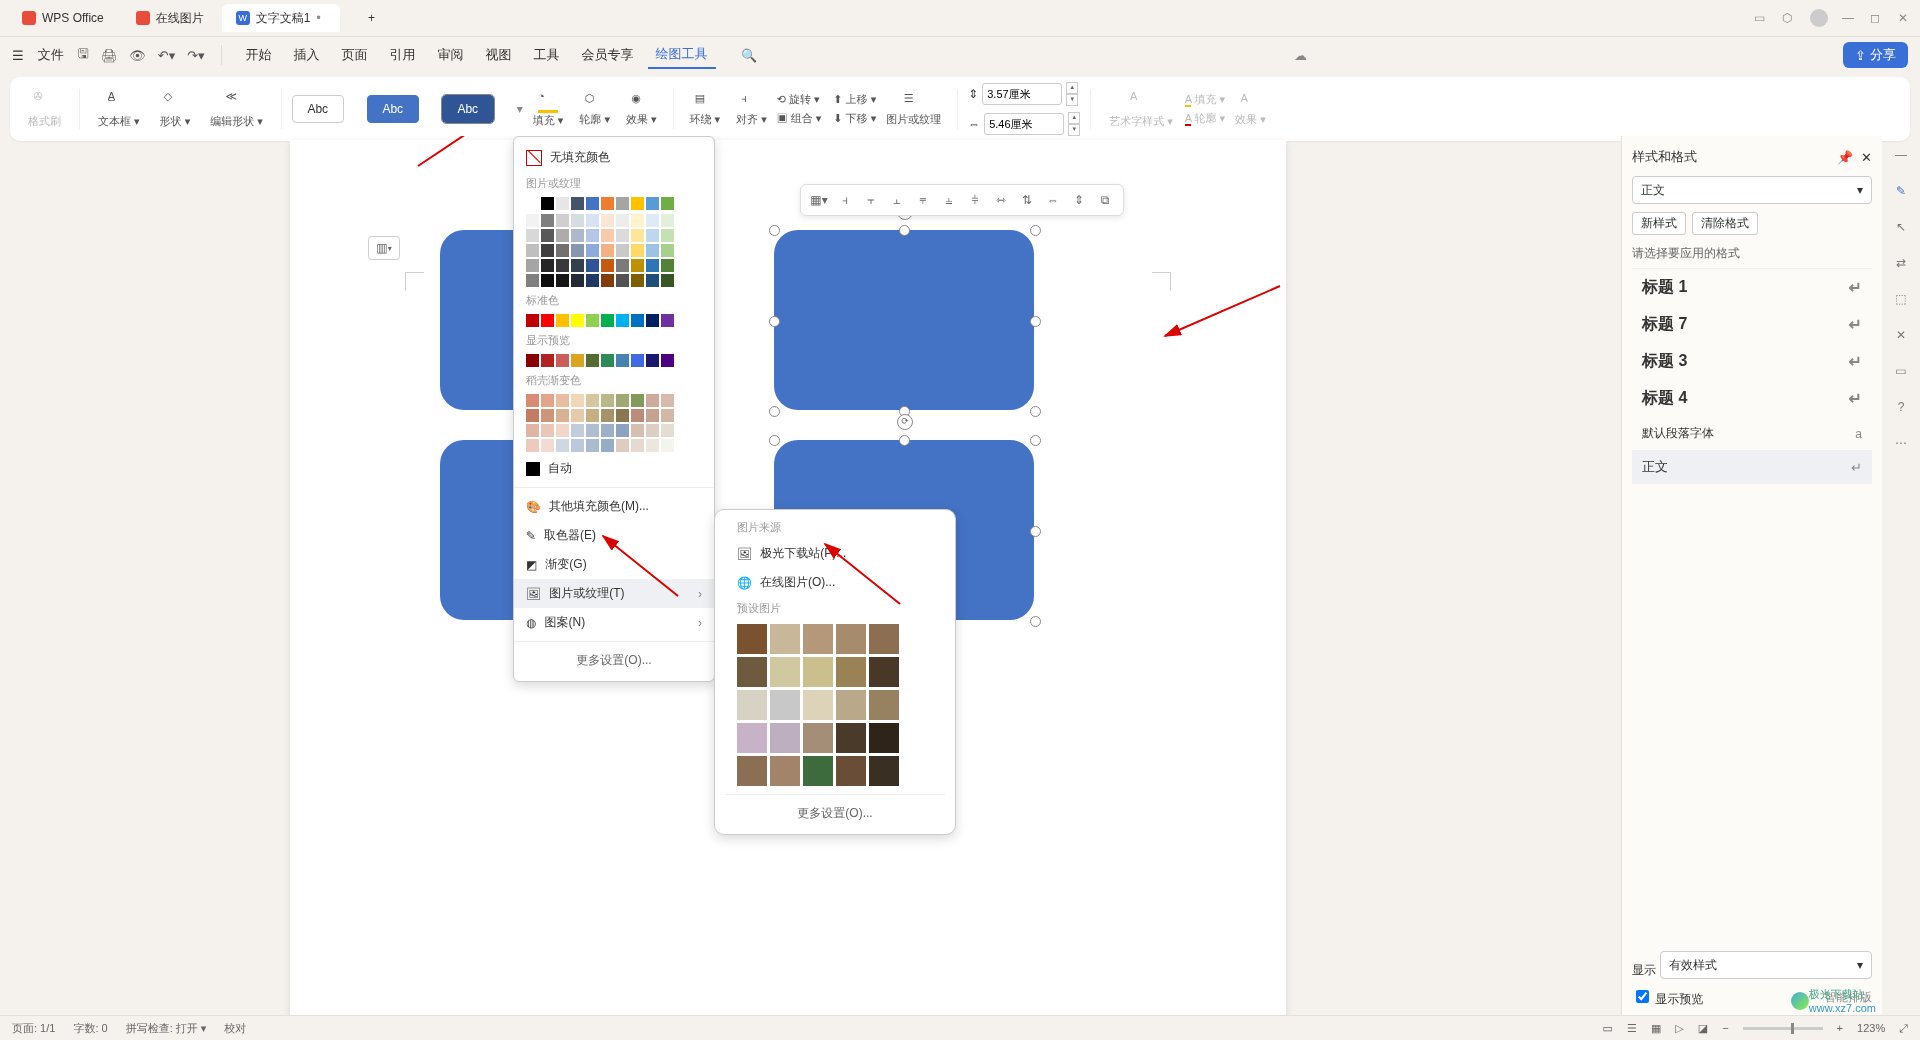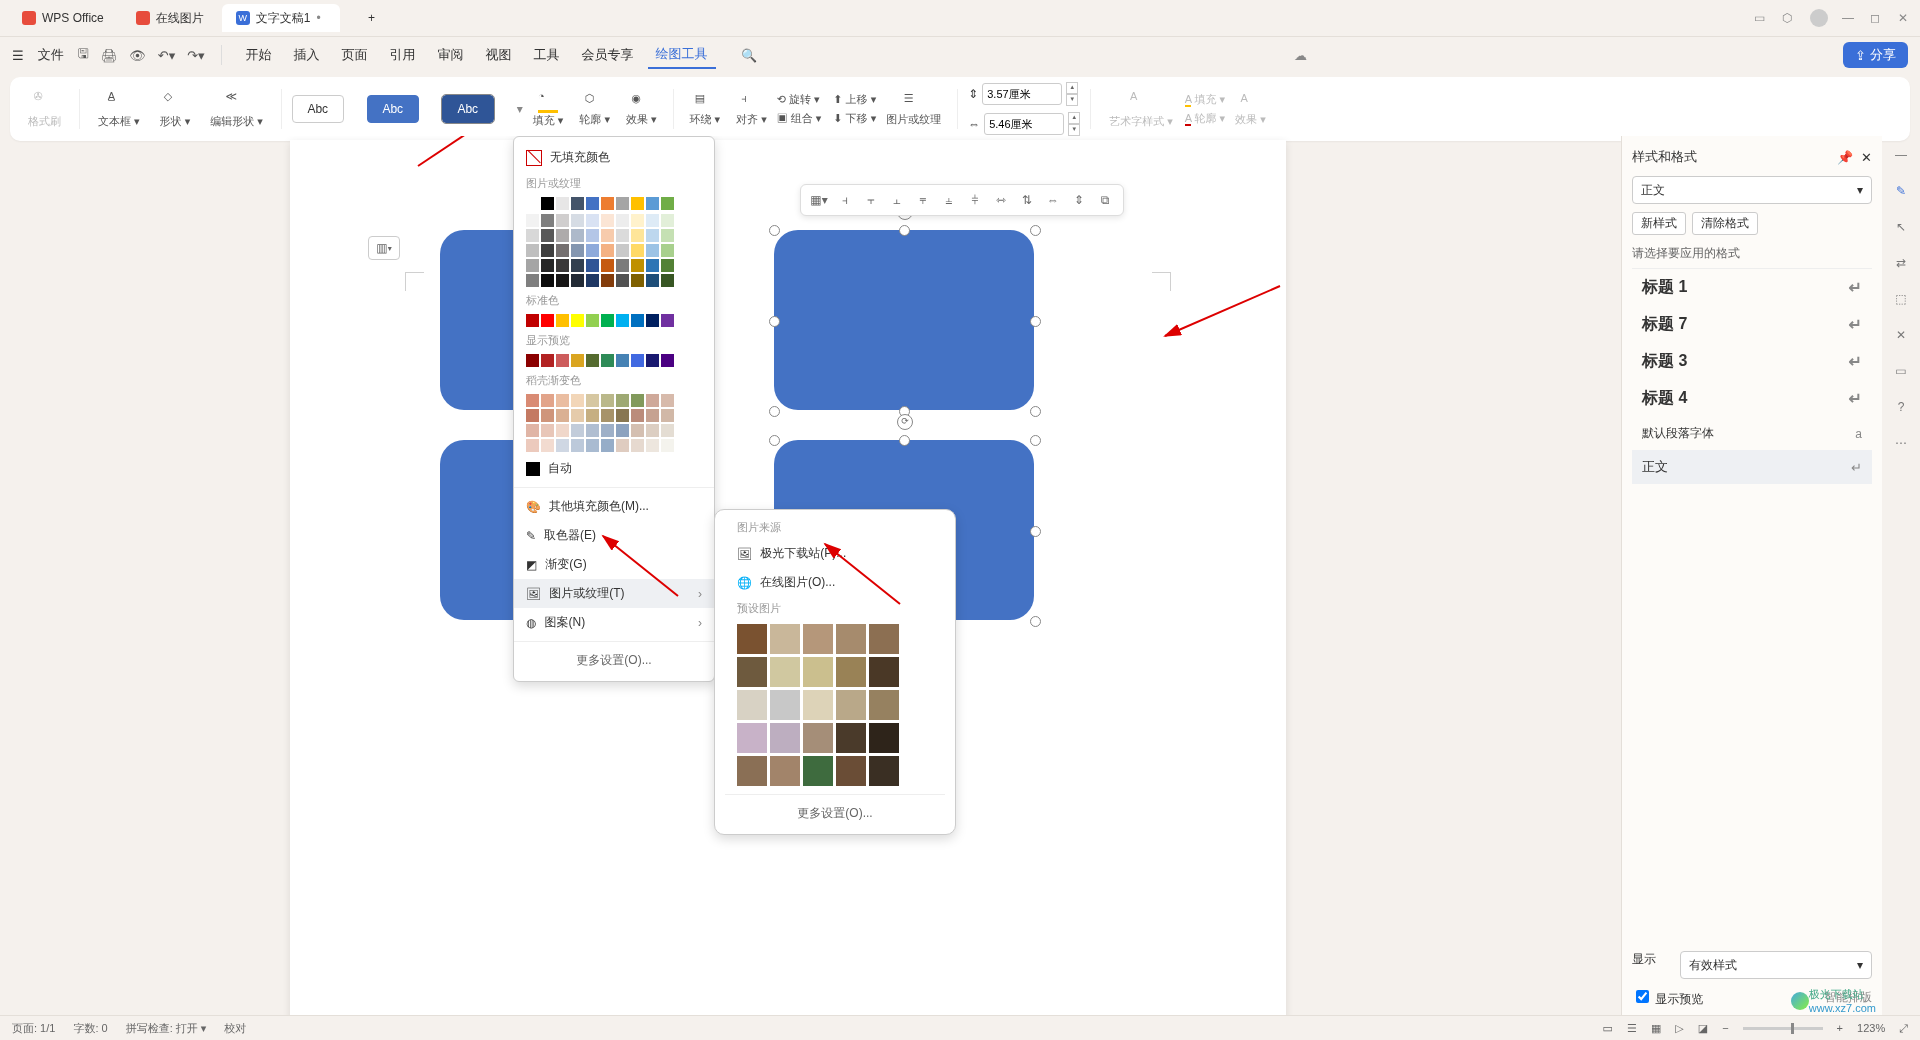--- a/index.html
+++ b/index.html
@@ -534,21 +534,21 @@
         </div>
       <div class="sl-item" style="font-size:12px">
           <span>默认段落字体</span>
           <span class="sl-para">a</span>
         </div>
       <div class="sl-item sel" style="font-size:13px">
           <span>正文</span>
           <span class="sl-para">↵</span>
         </div>
     </div>
-    <div style="display:flex;align-items:flex-start;gap:24px;padding:8px 0">
+    <div style="display:flex;align-items:flex-end;gap:4px;padding:8px 0">
         <span>显示</span>
         <div class="sp-drop" style="flex:1;margin:0">
           <span>有效样式</span>
           <span>▾</span>
         </div>
       </div>
     <div style="display:flex;align-items:center;justify-content:space-between">
         <label><input type="checkbox" checked="" style=""> <span>显示预览</span></label>
         <span style="color:#888">智能排版</span>
       </div>

